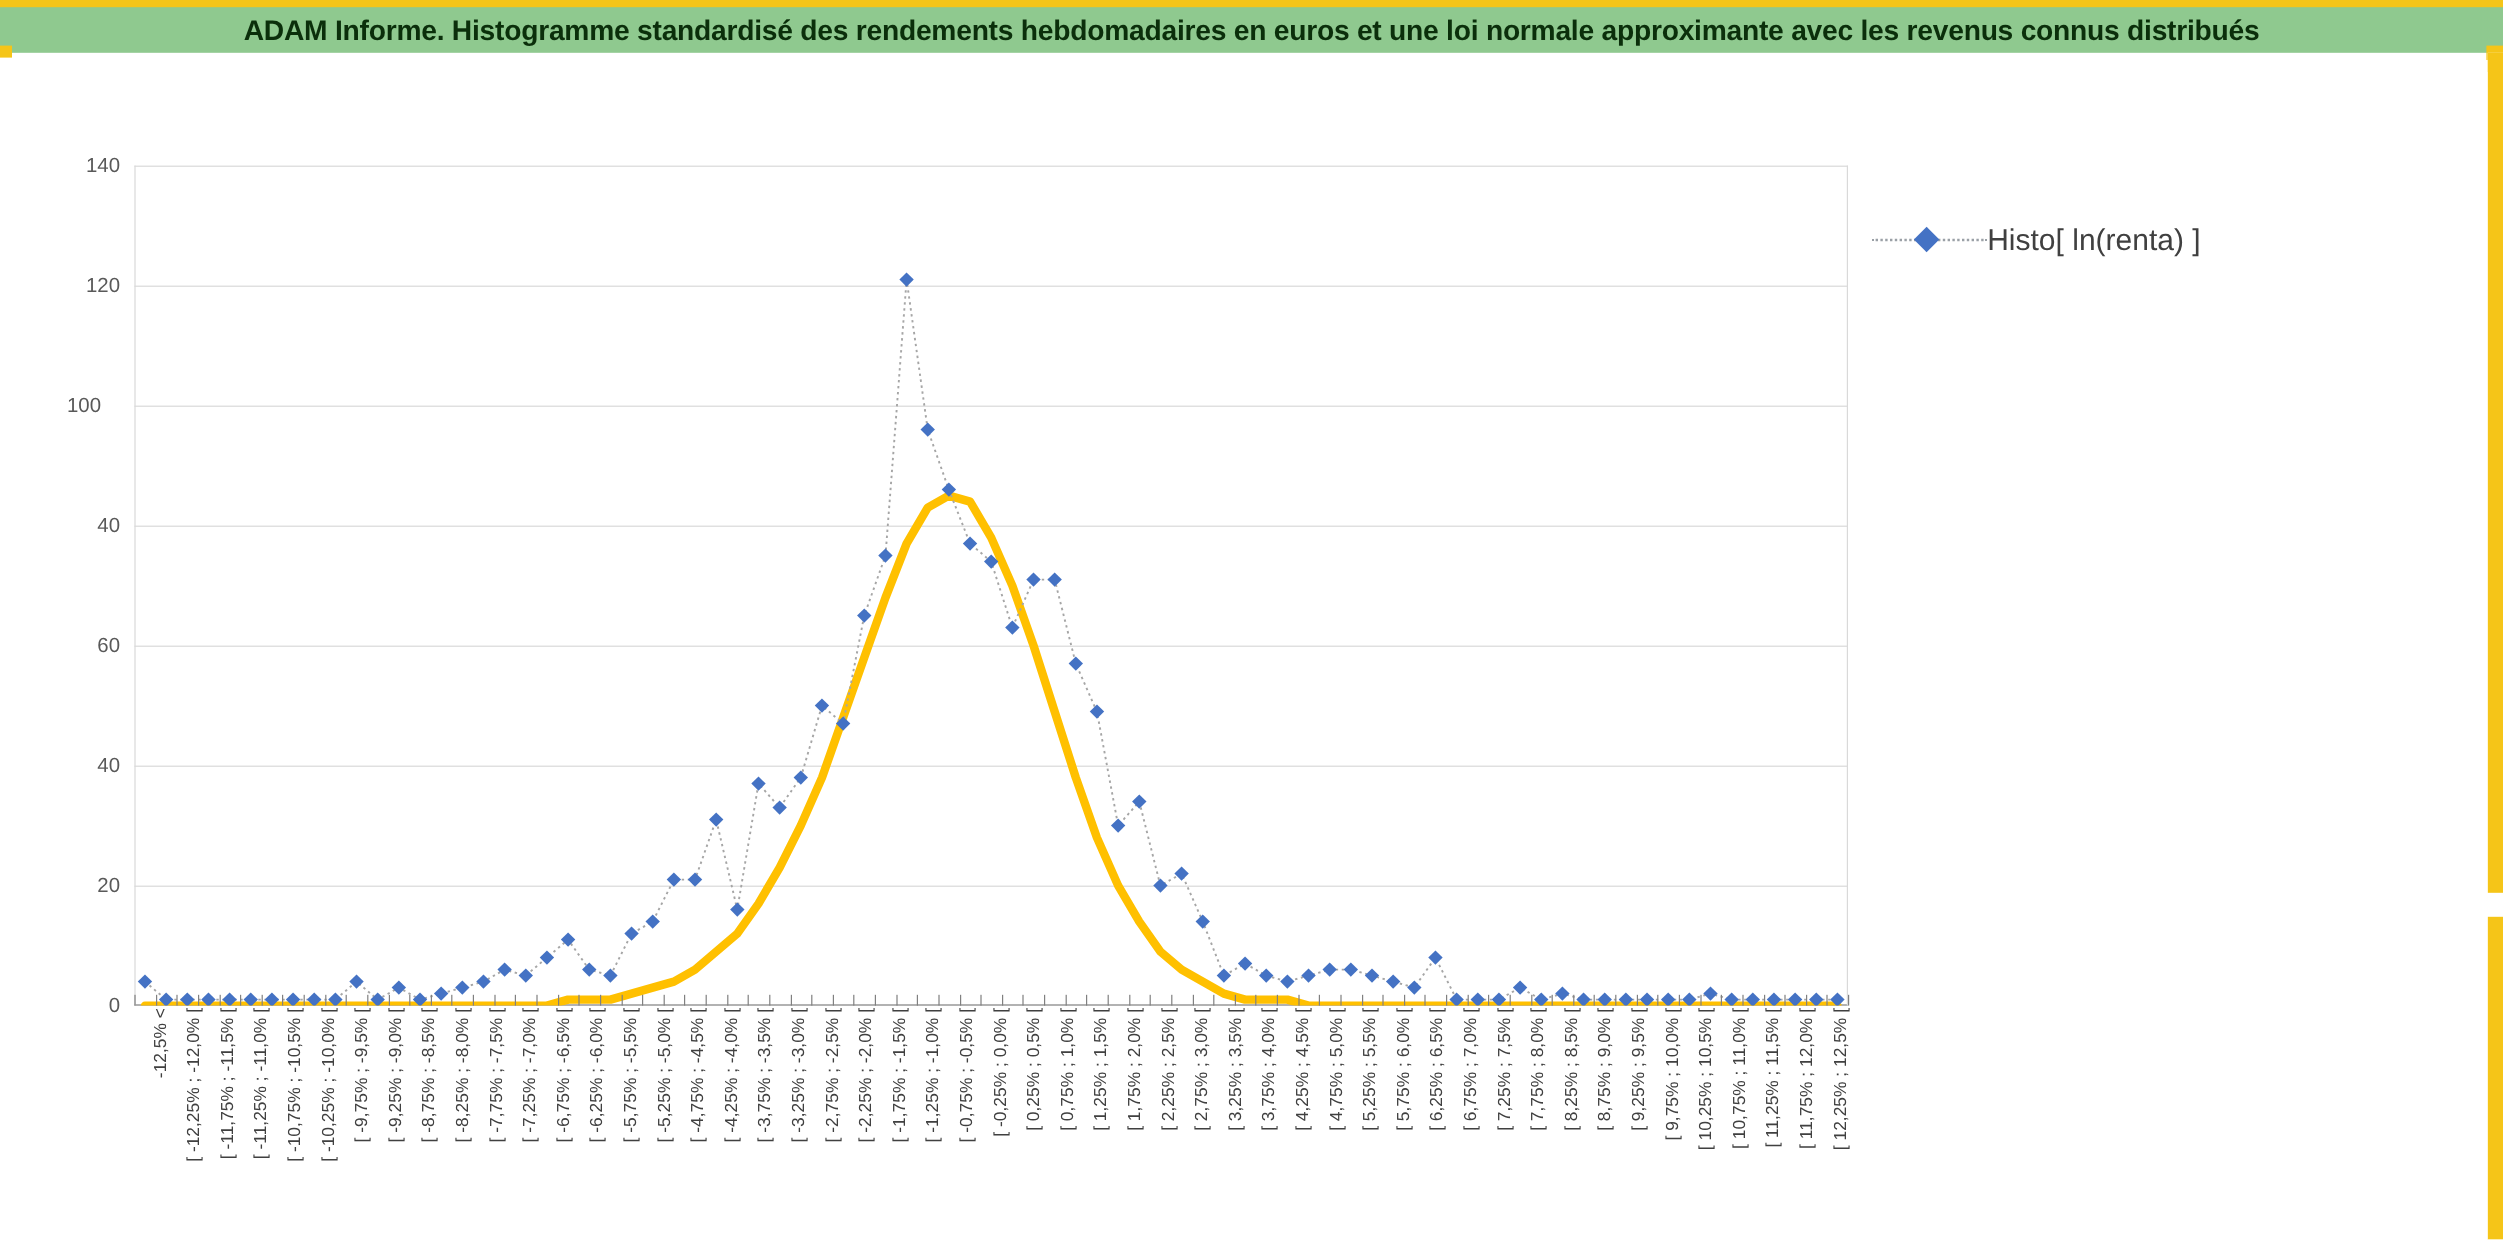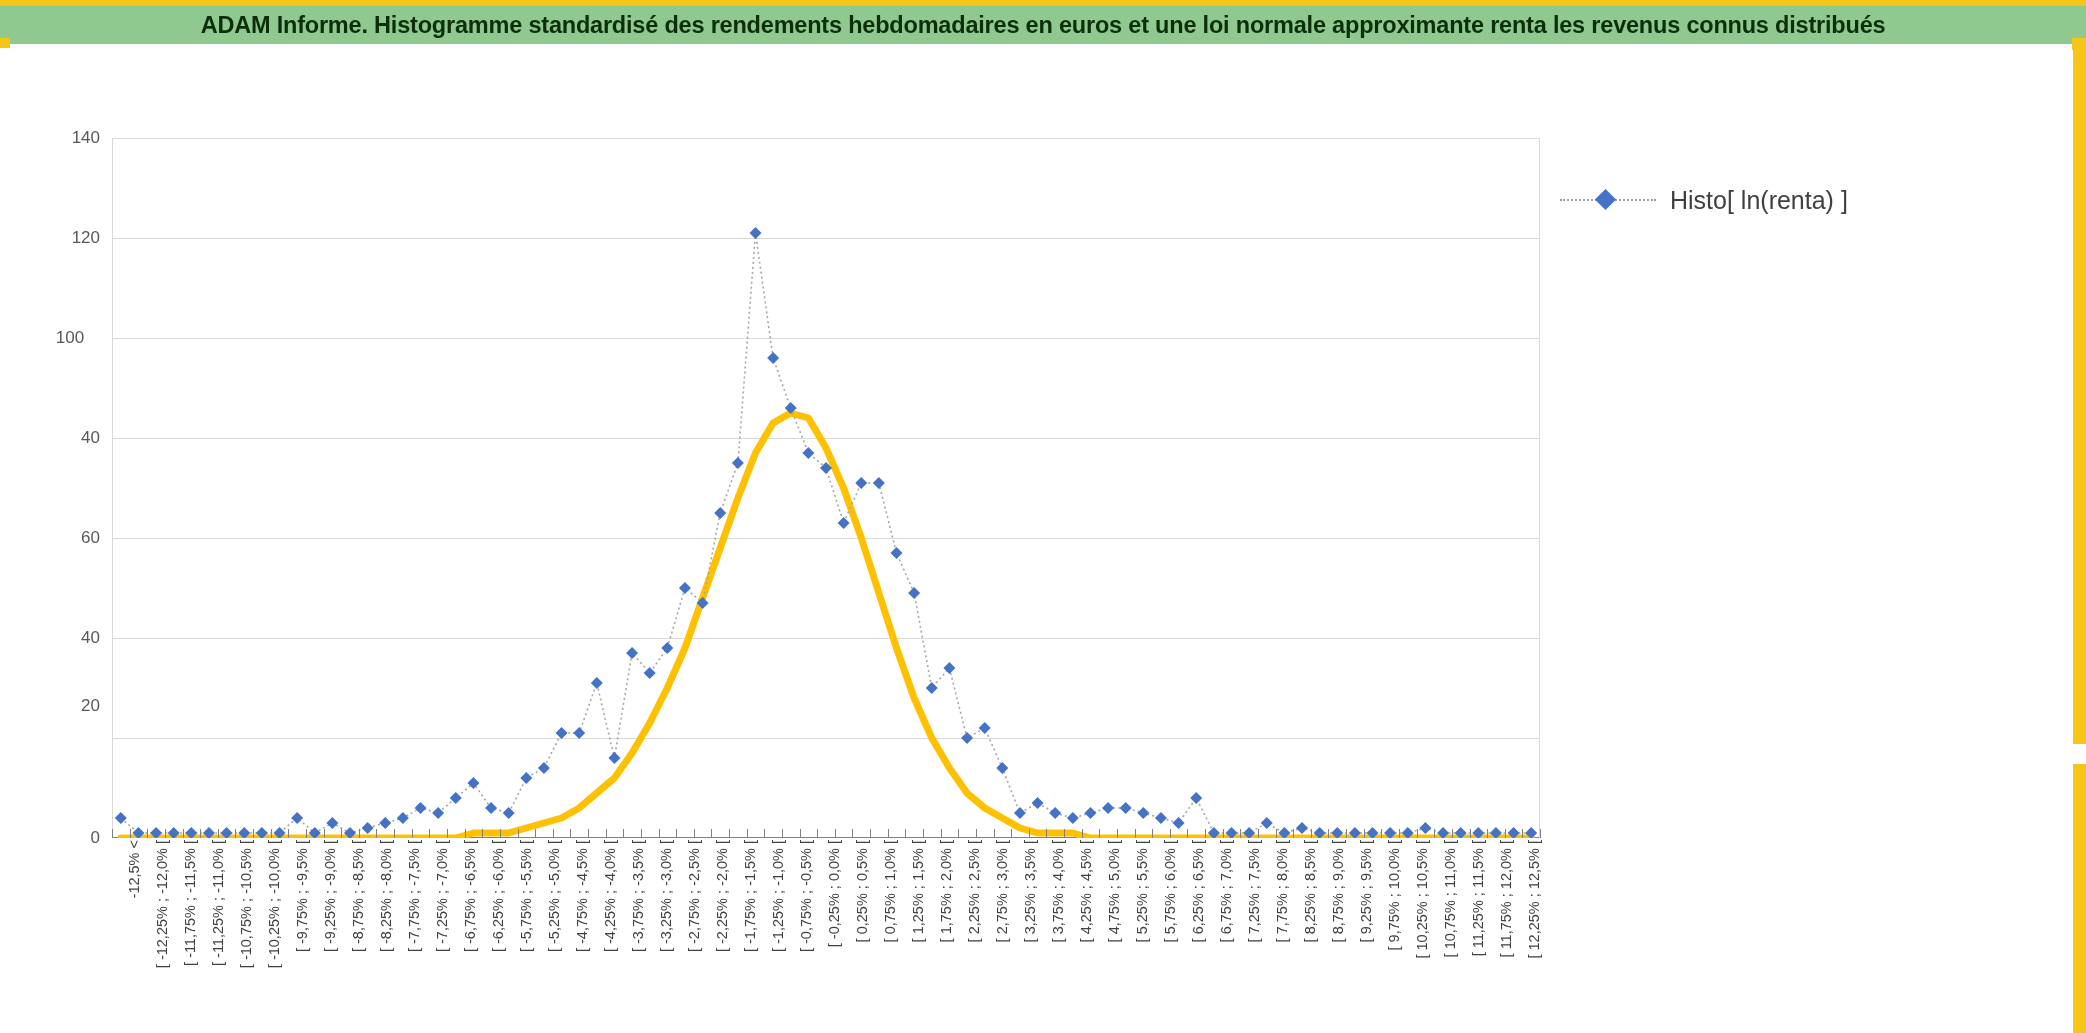--- a/index.html
+++ b/index.html
@@ -66,42 +66,42 @@
     font-size:14.5px;color:#404040;
     white-space:nowrap;
     transform-origin:left top;
     transform:rotate(-90deg) translate(-100%, 0);
   }
   
   #legend{
     position:absolute;left:1560px;top:120px;width:470px;
   }
   .leg-row{display:flex;align-items:center;height:60px;}
-  .leg-label{font-size:25px;color:#404040;margin-left:14px;white-space:nowrap;}
+  .leg-label{font-size:25px;color:#404040;white-space:nowrap;}
   .leg-marker-histo{
     position:relative;width:96px;height:20px;
   }
   .leg-marker-histo .dline{
     position:absolute;top:9px;left:0;width:96px;height:0;
     border-top:2px dotted #9aa0a6;
   }
   .leg-marker-histo .diamond{
     position:absolute;left:38px;top:2px;width:15px;height:15px;
     background:#4472c4;transform:rotate(45deg);
   }
   .leg-marker-norm{
     width:96px;height:7px;background:#ffc000;border-radius:3px;
   }
   svg{display:block;}
 </style>
 </head>
 <body>
 
 <div id="banner">
-  <div id="banner-text">ADAM Informe. Histogramme standardisé des rendements hebdomadaires en euros et une loi normale approximante renta les revenus connus distribués</div>
+  <div id="banner-text">ADAM Informe. Histogramme standardisé des rendements hebdomadaires en euros et une loi normale approximante avec les revenus connus distribués</div>
 </div>
 <div id="banner-left-tick"></div>
 <div id="banner-right-tick"></div>
 
 <div id="right-strip">
   <div class="seg" style="top:0px;height:700px;"></div>
   <div class="seg" style="top:720px;height:269px;"></div>
 </div>
 
 <div id="chart">
@@ -119,21 +119,21 @@
     <div class="axisline-x"></div>
     <div class="axisline-y" style="left:0px;"></div>
     <div class="axisline-y" style="left:1427px;"></div>
 
     <div class="ylabel" style="top:0px;">140</div>
     <div class="ylabel" style="top:100px;">120</div>
     <div class="ylabel" style="top:200px;text-align:center;">100</div>
     <div class="ylabel" style="top:300px;">40</div>
     <div class="ylabel" style="top:400px;">60</div>
     <div class="ylabel" style="top:500px;">40</div>
-    <div class="ylabel" style="top:568px;">20</div>
+    <div class="ylabel" style="top:600px;">20</div>
     <div class="ylabel" style="top:700px;">0</div>
 
     <svg id="series-svg" width="1428" height="700" style="position:absolute;left:0;top:0;">
         <path d="M8.8 700.0 L26.4 700.0 L44.1 700.0 L61.7 700.0 L79.3 700.0 L97.0 700.0 L114.6 700.0 L132.2 700.0 L149.9 700.0 L167.5 700.0 L185.1 700.0 L202.7 700.0 L220.4 700.0 L238.0 700.0 L255.6 700.0 L273.3 700.0 L290.9 700.0 L308.5 700.0 L326.1 700.0 L343.8 700.0 L361.4 695.0 L379.0 695.0 L396.7 695.0 L414.3 690.0 L431.9 685.0 L449.6 680.0 L467.2 670.0 L484.8 655.0 L502.4 640.0 L520.1 615.0 L537.7 585.0 L555.3 550.0 L573.0 510.0 L590.6 460.0 L608.2 410.0 L625.9 360.0 L643.5 315.0 L661.1 285.0 L678.7 275.0 L696.4 280.0 L714.0 310.0 L731.6 350.0 L749.3 400.0 L766.9 455.0 L784.5 510.0 L802.1 560.0 L819.8 600.0 L837.4 630.0 L855.0 655.0 L872.7 670.0 L890.3 680.0 L907.9 690.0 L925.6 695.0 L943.2 695.0 L960.8 695.0 L978.4 700.0 L996.1 700.0 L1013.7 700.0 L1031.3 700.0 L1049.0 700.0 L1066.6 700.0 L1084.2 700.0 L1101.9 700.0 L1119.5 700.0 L1137.1 700.0 L1154.7 700.0 L1172.4 700.0 L1190.0 700.0 L1207.6 700.0 L1225.3 700.0 L1242.9 700.0 L1260.5 700.0 L1278.1 700.0 L1295.8 700.0 L1313.4 700.0 L1331.0 700.0 L1348.7 700.0 L1366.3 700.0 L1383.9 700.0 L1401.6 700.0 L1419.2 700.0 " fill="none" stroke="#ffc000" stroke-width="7" stroke-linejoin="round" stroke-linecap="round"></path>
         <path d="M8.8 680.0 L26.4 695.0 L44.1 695.0 L61.7 695.0 L79.3 695.0 L97.0 695.0 L114.6 695.0 L132.2 695.0 L149.9 695.0 L167.5 695.0 L185.1 680.0 L202.7 695.0 L220.4 685.0 L238.0 695.0 L255.6 690.0 L273.3 685.0 L290.9 680.0 L308.5 670.0 L326.1 675.0 L343.8 660.0 L361.4 645.0 L379.0 670.0 L396.7 675.0 L414.3 640.0 L431.9 630.0 L449.6 595.0 L467.2 595.0 L484.8 545.0 L502.4 620.0 L520.1 515.0 L537.7 535.0 L555.3 510.0 L573.0 450.0 L590.6 465.0 L608.2 375.0 L625.9 325.0 L643.5 95.0 L661.1 220.0 L678.7 270.0 L696.4 315.0 L714.0 330.0 L731.6 385.0 L749.3 345.0 L766.9 345.0 L784.5 415.0 L802.1 455.0 L819.8 550.0 L837.4 530.0 L855.0 600.0 L872.7 590.0 L890.3 630.0 L907.9 675.0 L925.6 665.0 L943.2 675.0 L960.8 680.0 L978.4 675.0 L996.1 670.0 L1013.7 670.0 L1031.3 675.0 L1049.0 680.0 L1066.6 685.0 L1084.2 660.0 L1101.9 695.0 L1119.5 695.0 L1137.1 695.0 L1154.7 685.0 L1172.4 695.0 L1190.0 690.0 L1207.6 695.0 L1225.3 695.0 L1242.9 695.0 L1260.5 695.0 L1278.1 695.0 L1295.8 695.0 L1313.4 690.0 L1331.0 695.0 L1348.7 695.0 L1366.3 695.0 L1383.9 695.0 L1401.6 695.0 L1419.2 695.0 " fill="none" stroke="#a6a6a6" stroke-width="1.6" stroke-dasharray="2,3"></path>
         <polygon points="8.814814814814815,674 14.814814814814815,680 8.814814814814815,686 2.814814814814815,680" fill="#4472c4"></polygon>
         <polygon points="26.444444444444443,689 32.44444444444444,695 26.444444444444443,701 20.444444444444443,695" fill="#4472c4"></polygon>
         <polygon points="44.074074074074076,689 50.074074074074076,695 44.074074074074076,701 38.074074074074076,695" fill="#4472c4"></polygon>
         <polygon points="61.7037037037037,689 67.7037037037037,695 61.7037037037037,701 55.7037037037037,695" fill="#4472c4"></polygon>
         <polygon points="79.33333333333333,689 85.33333333333333,695 79.33333333333333,701 73.33333333333333,695" fill="#4472c4"></polygon>

